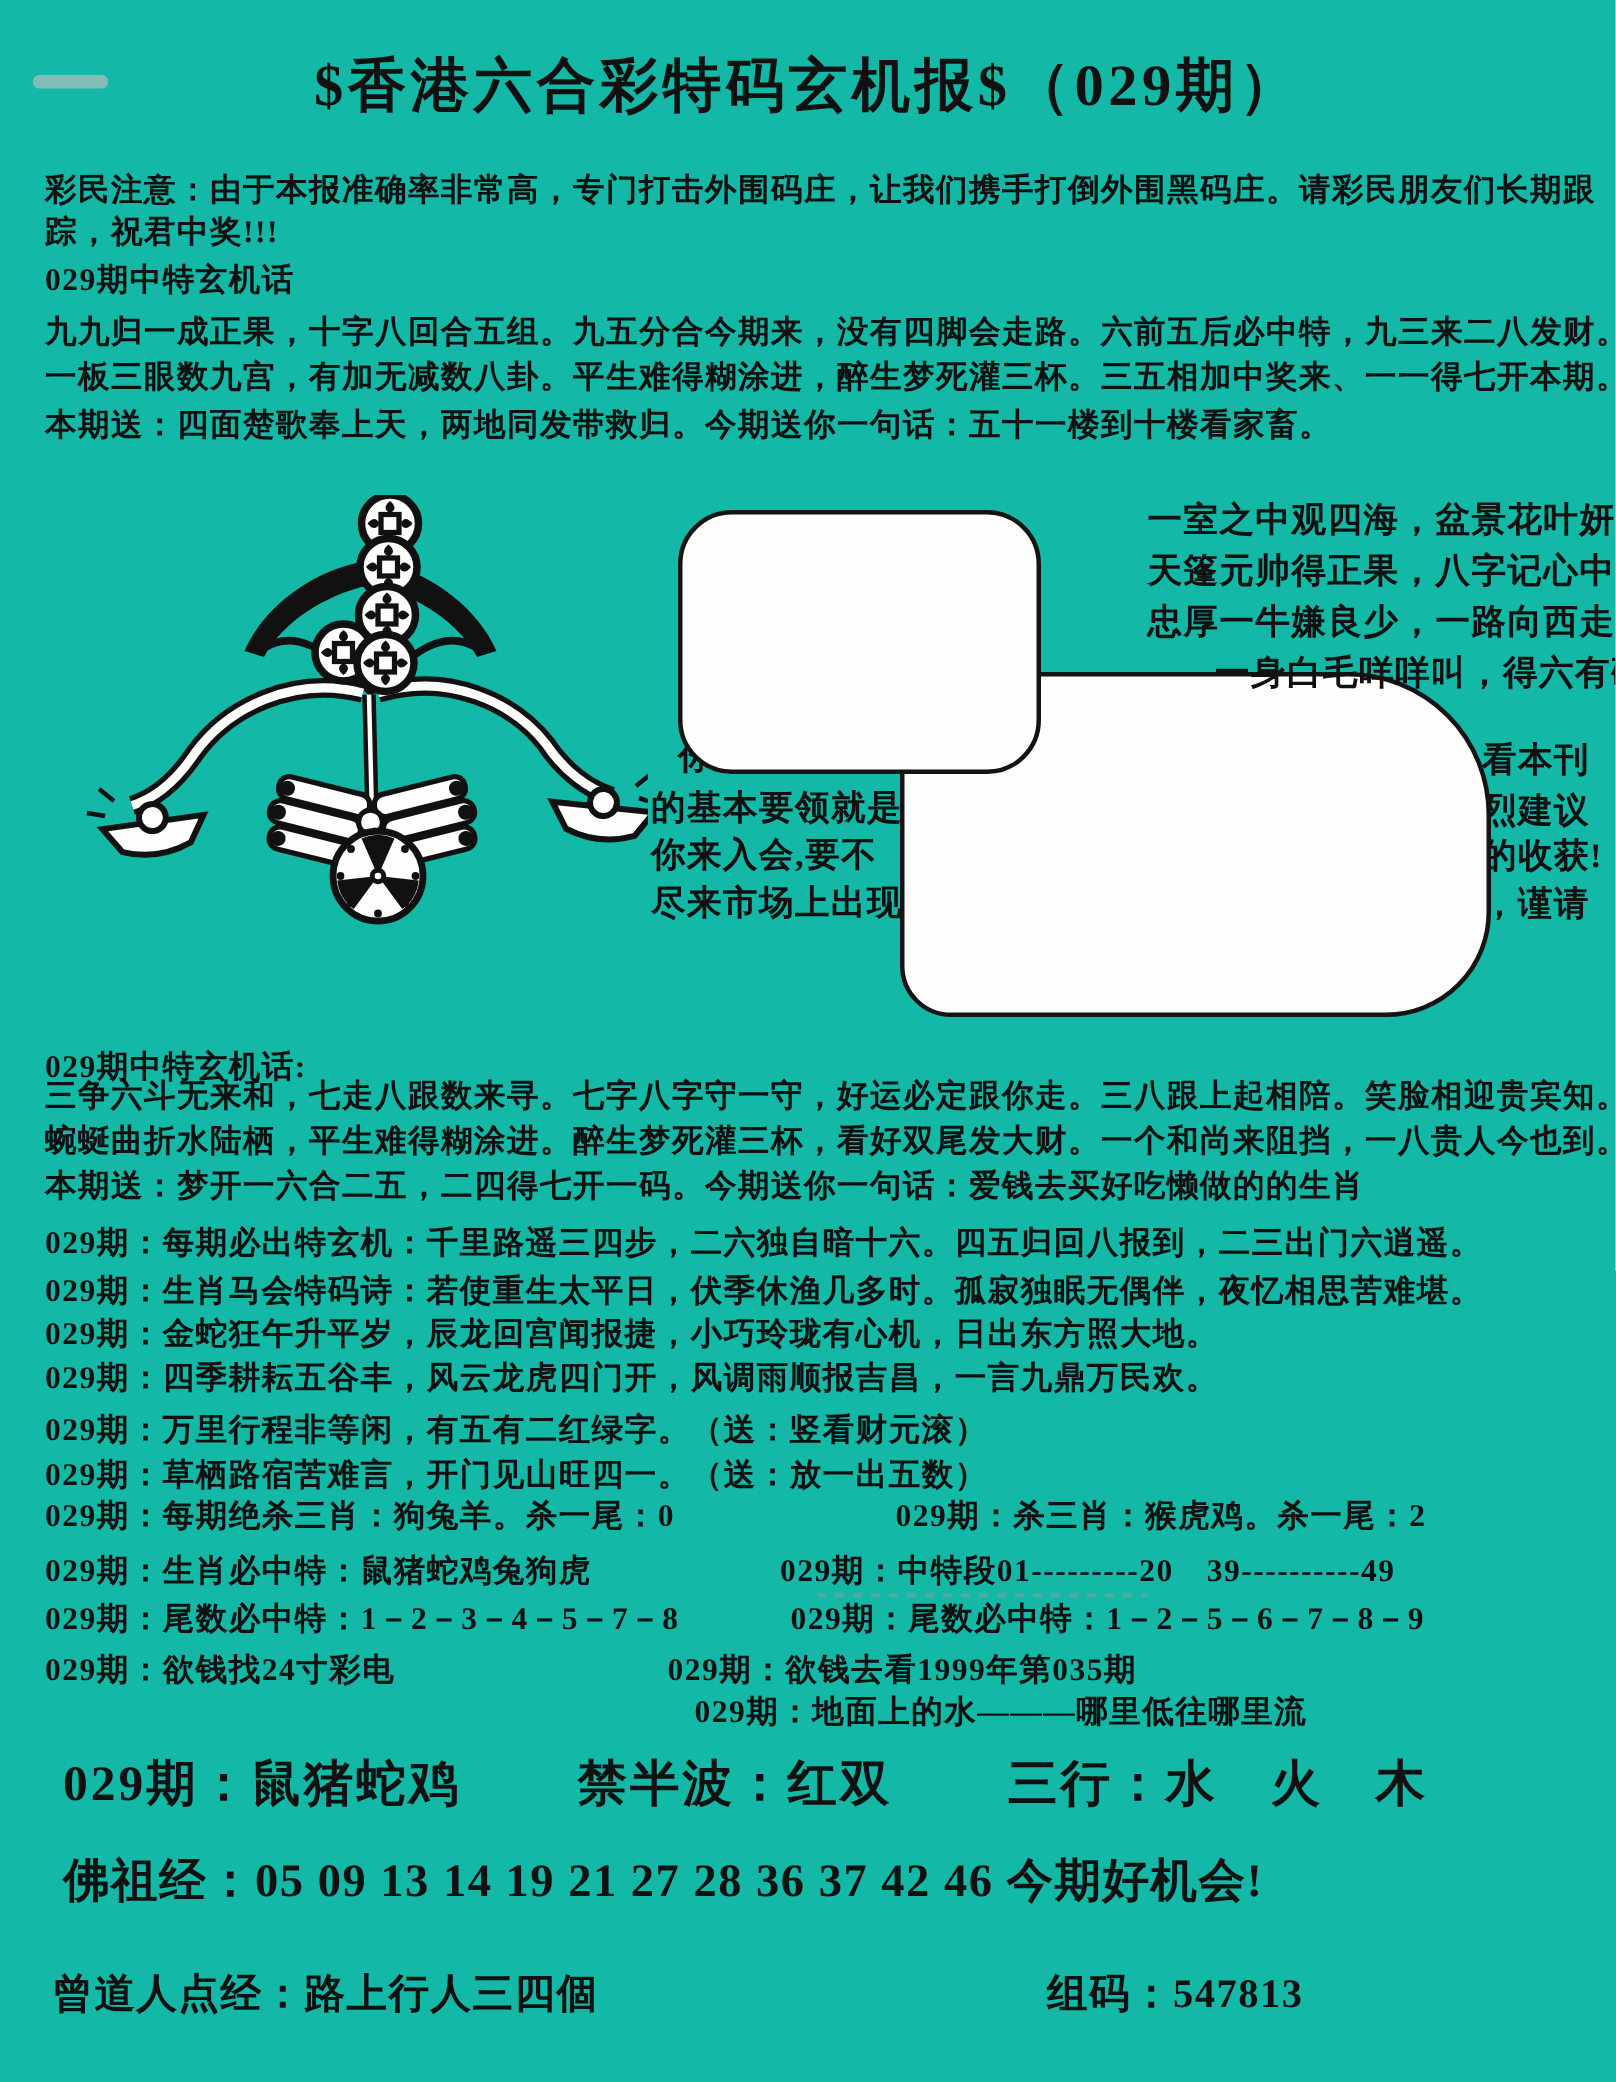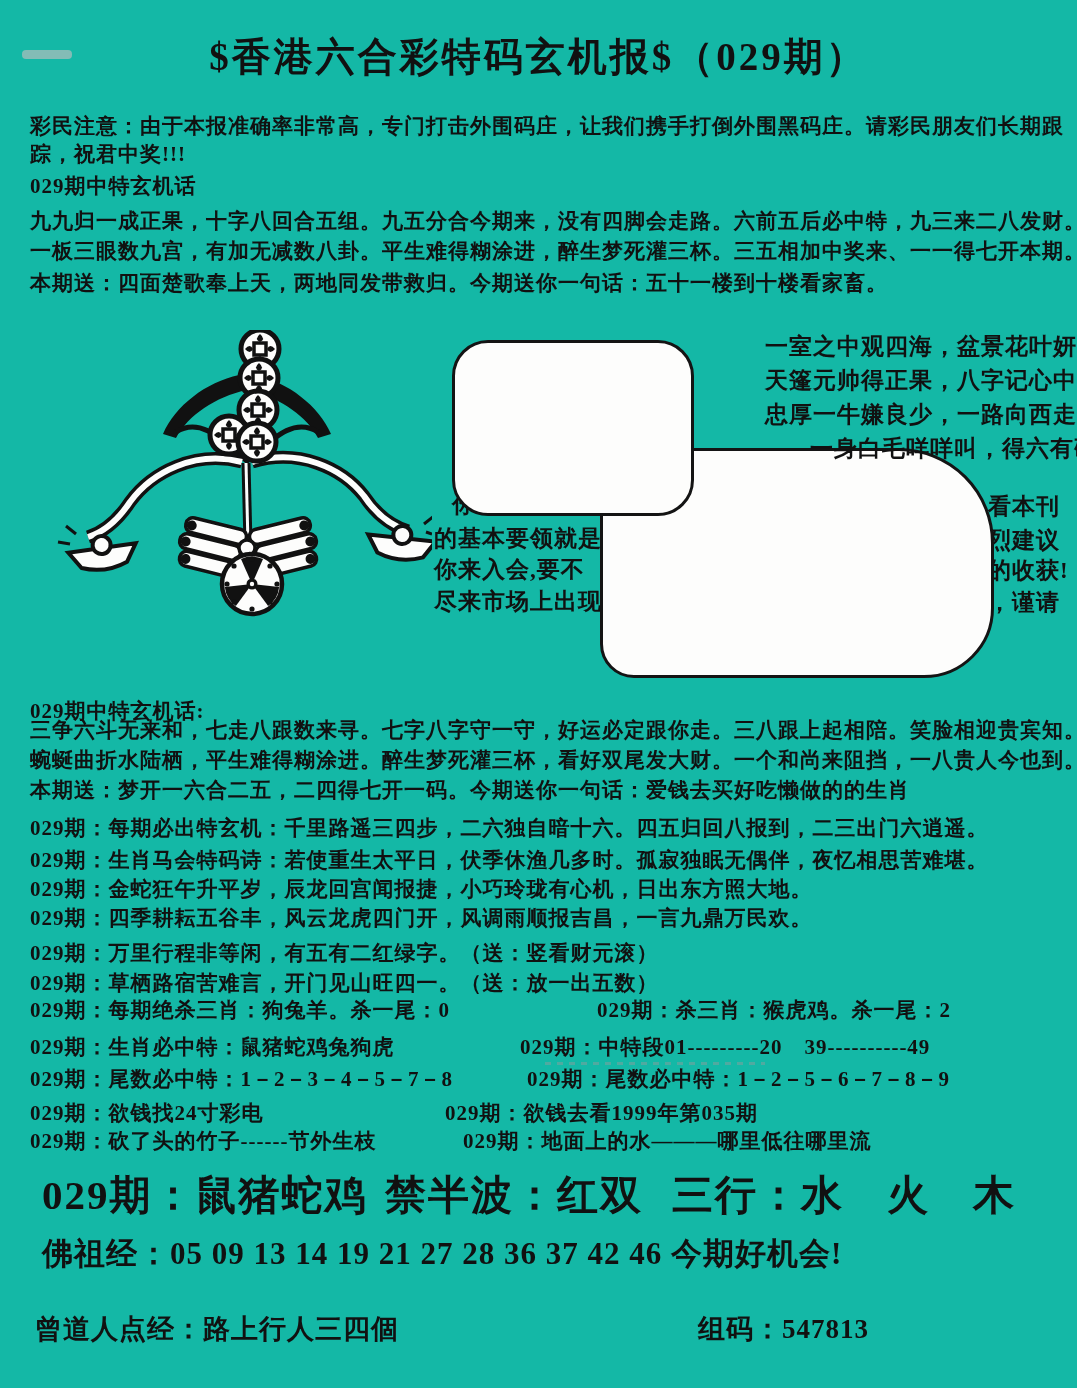--- a/index.html
+++ b/index.html
@@ -4,21 +4,21 @@
 <style>
   html,body{margin:0;padding:0;background:#e8e8e8;}
   .page{
     position:relative;width:1077px;height:1388px;background:#14b8a6;
     font-family:"Liberation Serif","DejaVu Serif",serif;color:#111;
     margin:0 auto;overflow:hidden;
   }
   .line{position:absolute;white-space:pre;line-height:1.15;}
   .t21{font-size:21px;font-weight:600;letter-spacing:1px;font-family:Liberation Serif, serif;}
   .t23{font-size:23px;font-weight:600;letter-spacing:1px;}
-  .t33{font-size:41px;font-weight:700;letter-spacing:2px;}
+  .t33{font-size:33px;font-weight:700;letter-spacing:2px;}
   .t31{font-size:31px;font-weight:700;letter-spacing:1px;}
   .t27{font-size:27px;font-weight:700;letter-spacing:1px;}
   .title{
     position:absolute;top:30px;left:0;right:0;text-align:center;
     font-size:39px;font-weight:700;letter-spacing:3px;white-space:pre;
   }
   .bubble{position:absolute;background:#fdfdfc;border:3px solid #141414;}
   .bubble1{left:452px;top:340px;width:236px;height:170px;border-radius:36px;z-index:4;}
   .bubble2{left:600px;top:448px;width:388px;height:224px;border-radius:34px 95px 70px 34px;z-index:3;}
   .frag-left{z-index:2;}
@@ -164,21 +164,20 @@
   <div class="line t21" style="left:30px;top:941px;">029期：万里行程非等闲，有五有二红绿字。（送：竖看财元滚）</div>
   <div class="line t21" style="left:30px;top:971px;">029期：草栖路宿苦难言，开门见山旺四一。（送：放一出五数）</div>
   <div class="line t21" style="left:30px;top:998px;">029期：每期绝杀三肖：狗兔羊。杀一尾：0</div>
   <div class="line t21" style="left:597px;top:998px;">029期：杀三肖：猴虎鸡。杀一尾：2</div>
   <div class="line t21" style="left:30px;top:1035px;">029期：生肖必中特：鼠猪蛇鸡兔狗虎</div>
   <div class="line t21" style="left:520px;top:1035px;">029期：中特段01---------20　39----------49</div>
   <div class="line t21" style="left:30px;top:1067px;">029期：尾数必中特：1－2－3－4－5－7－8</div>
   <div class="line t21" style="left:527px;top:1067px;">029期：尾数必中特：1－2－5－6－7－8－9</div>
   <div class="line t21" style="left:30px;top:1101px;">029期：欲钱找24寸彩电</div>
   <div class="line t21" style="left:445px;top:1101px;">029期：欲钱去看1999年第035期</div>
-  <div class="line t21" style="left:30px;top:1129px;">029期：砍了头的竹子------节外生枝</div>
   <div class="line t21" style="left:463px;top:1129px;">029期：地面上的水———哪里低往哪里流</div>
 
   <div class="line t33" style="left:42px;top:1172px;">029期：鼠猪蛇鸡</div>
   <div class="line t33" style="left:385px;top:1172px;">禁半波：红双</div>
   <div class="line t33" style="left:672px;top:1172px;">三行：水　火　木</div>
 
   <div class="line t31" style="left:42px;top:1236px;">佛祖经：05 09 13 14 19 21 27 28 36 37 42 46 今期好机会!</div>
 
   <div class="line t27" style="left:35px;top:1314px;">曾道人点经：路上行人三四個</div>
   <div class="line t27" style="left:698px;top:1314px;">组码：547813</div>

